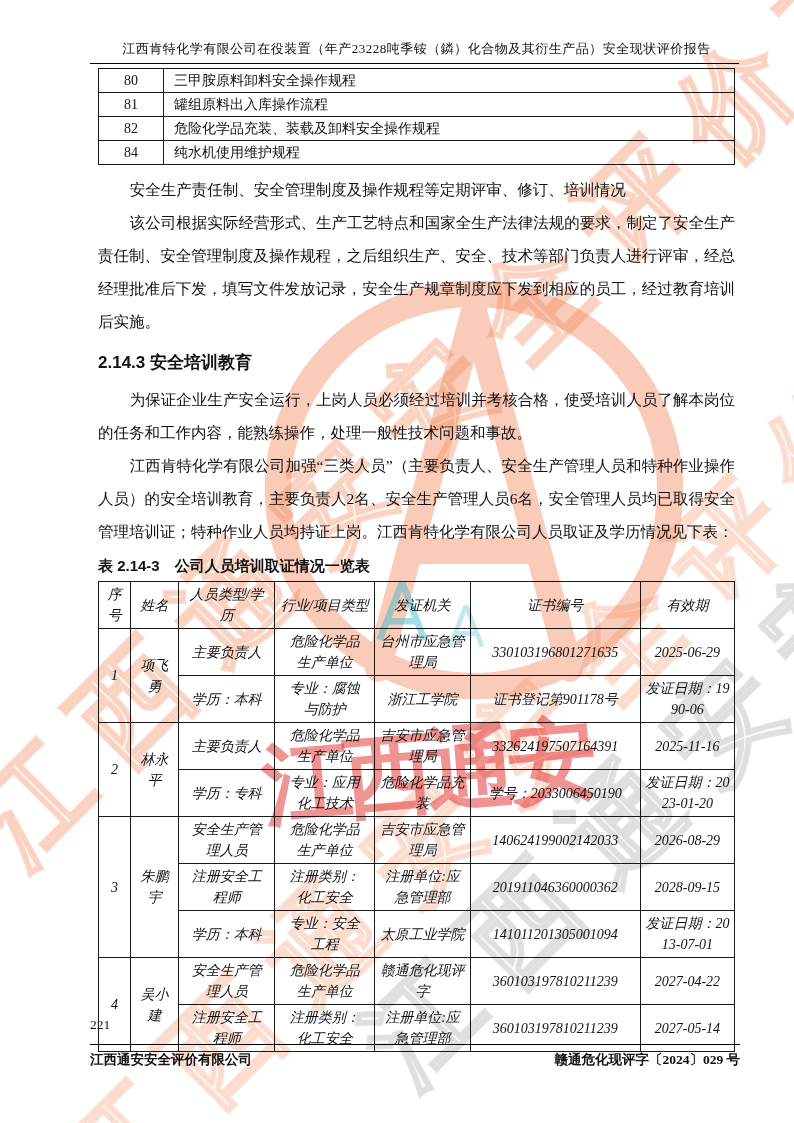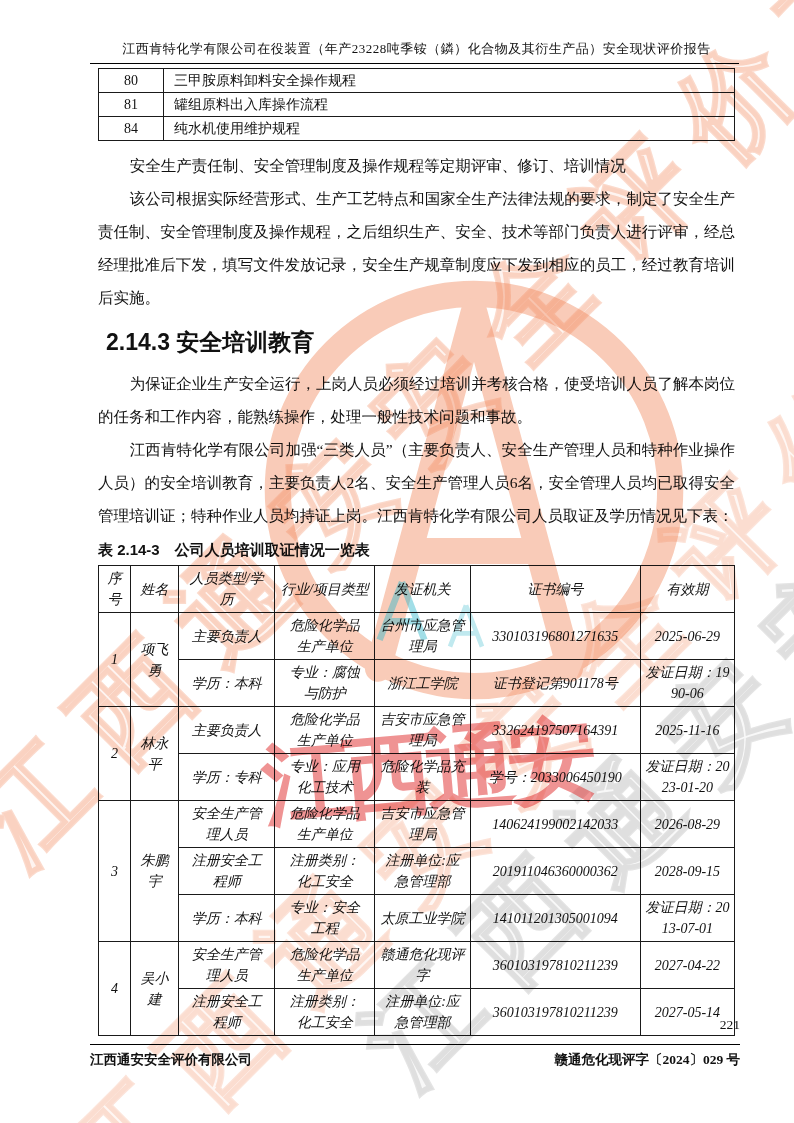--- a/index.html
+++ b/index.html
@@ -19,34 +19,34 @@
 
   .proc-table { margin-bottom:8px; font-size:14px; }
   .proc-table td { height:24px; padding:1px 4px; }
   .proc-table td.num { width:65px; text-align:center; }
   .proc-table td.nm { padding-left:10px; }
 
   .para { font-size:15.5px; line-height:33px; text-align:justify; text-indent:2.05em; }
   .para.first { margin-top:6px; }
   .section-heading {
     font-family:"Liberation Sans","DejaVu Sans",sans-serif;
-    font-size:23px; font-weight:700; margin:13px 8px 9px;
+    font-size:17px; font-weight:700; margin:13px 0 9px;
   }
   .table-caption {
     font-family:"Liberation Sans","DejaVu Sans",sans-serif;
     font-size:15px; font-weight:700; text-align:left; margin:9px 0 5px;
   }
 
   .cert-table { font-size:14px; line-height:21px; table-layout:fixed;font-style:italic; }
   .cert-table th { height:40px; font-weight:normal; padding:2px 4px; text-align:center; vertical-align:middle; }
   .cert-table td { height:38px; padding:2px 4px; text-align:center; vertical-align:middle; word-break:break-all; }
   .cert-table td.c-type, .cert-table td.c-ind { padding-left:8px; padding-right:8px; }
 
   .page-footer { position:absolute; z-index:1; left:90px; right:54px; bottom:54px; }
-  .pagenum { text-align:right; font-size:13.5px; margin-bottom:11px; }
+  .pagenum { text-align:left; font-size:13.5px; margin-bottom:11px; }
   .footer-row {
     border-top:1.6px solid #000; padding-top:6px;
     display:flex; justify-content:space-between;
     font-size:13.5px; font-weight:700;
   }
 
   
   .wm { position:absolute; inset:0; z-index:5; pointer-events:none; mix-blend-mode:multiply; overflow:hidden; }
   .wm-ring { position:absolute; left:256px; top:272px; opacity:.38; }
   .wm-band {
@@ -101,20 +101,24 @@
       <tbody>
         <tr>
           <td class="num">80</td>
           <td class="nm">三甲胺原料卸料安全操作规程</td>
         </tr>
         <tr>
           <td class="num">81</td>
           <td class="nm">罐组原料出入库操作流程</td>
         </tr>
         <tr>
+          <td class="num">82</td>
+          <td class="nm">危险化学品充装、装载及卸料安全操作规程</td>
+        </tr>
+        <tr>
           <td class="num">84</td>
           <td class="nm">纯水机使用维护规程</td>
         </tr>
       </tbody>
     </table>
 
     <p class="para first">安全生产责任制、安全管理制度及操作规程等定期评审、修订、培训情况</p>
     <p class="para">该公司根据实际经营形式、生产工艺特点和国家全生产法律法规的要求，制定了安全生产责任制、安全管理制度及操作规程，之后组织生产、安全、技术等部门负责人进行评审，经总经理批准后下发，填写文件发放记录，安全生产规章制度应下发到相应的员工，经过教育培训后实施。</p>
 
     <h2 class="section-heading">2.14.3 安全培训教育</h2>

